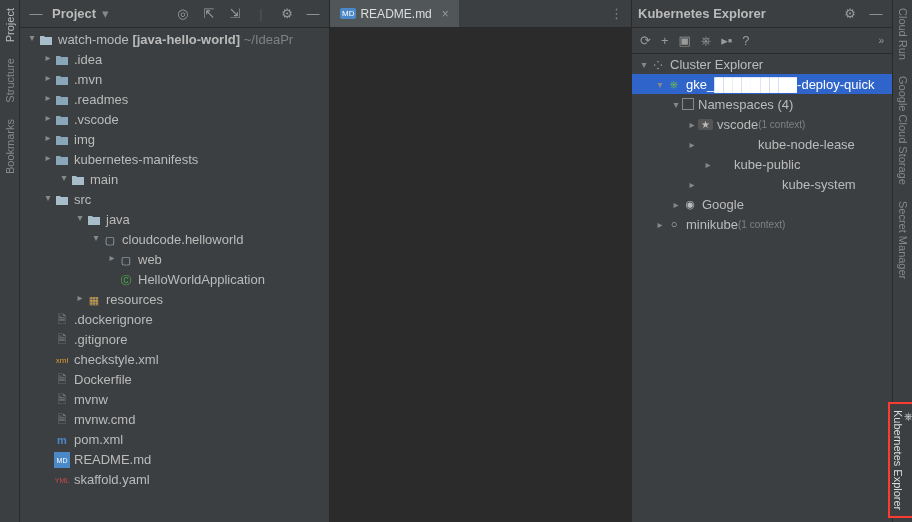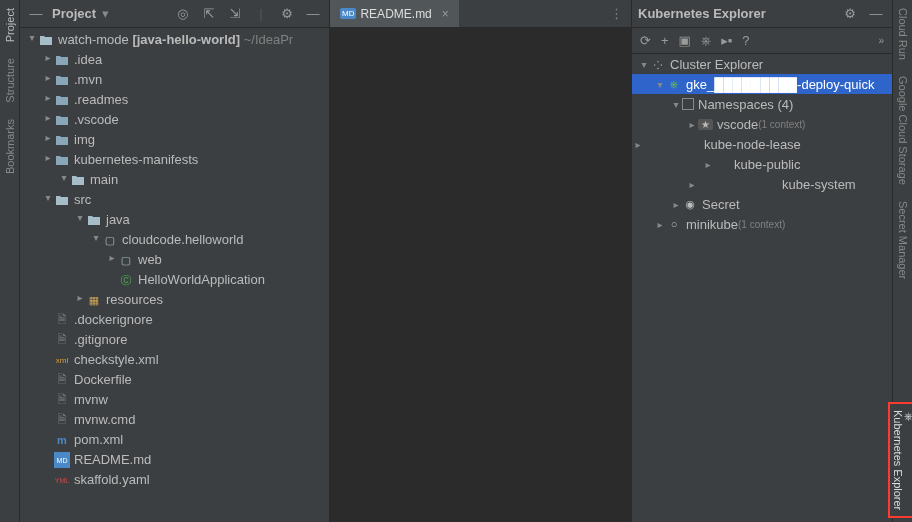--- a/index.html
+++ b/index.html
@@ -276,39 +276,39 @@
           <span class="chev open"></span>
           <span class="check"></span>
           <span class="label">Namespaces (4)</span>
         </div>
         <div class="k8s-row" style="padding-left: 54px;">
           <span class="chev closed"></span>
           <span class="badge">★</span>
           <span class="label">vscode</span> 
           <span class="dim">(1 context)</span>
         </div>
-        <div class="k8s-row" style=" gap: 20px;">
+        <div class="k8s-row" style="padding-left: 54px; gap: 20px;">
           <span class="chev closed"></span>
           <span class="icon"></span>
           <span class="label">kube-node-lease</span>
         </div>
         <div class="k8s-row" style="padding-left: 70px;">
           <span class="chev closed"></span>
           <span class="icon"></span>
           <span class="label">kube-public</span>
         </div>
         <div class="k8s-row" style="padding-left: 54px; gap: 32px;">
           <span class="chev closed"></span>
           <span class="icon"></span>
           <span class="label">kube-system</span>
         </div>
         <div class="k8s-row" style="padding-left: 38px;">
           <span class="chev closed"></span>
           <span class="icon">◉</span>
-          <span class="label">Secret</span>
+          <span class="label">Google</span>
         </div>
         <div class="k8s-row" style="padding-left: 22px;">
           <span class="chev closed"></span>
           <span class="icon">○</span>
           <span class="label">minikube</span> 
           <span class="dim">(1 context)</span>
         </div>
       </div>
   </div>
 </div>

